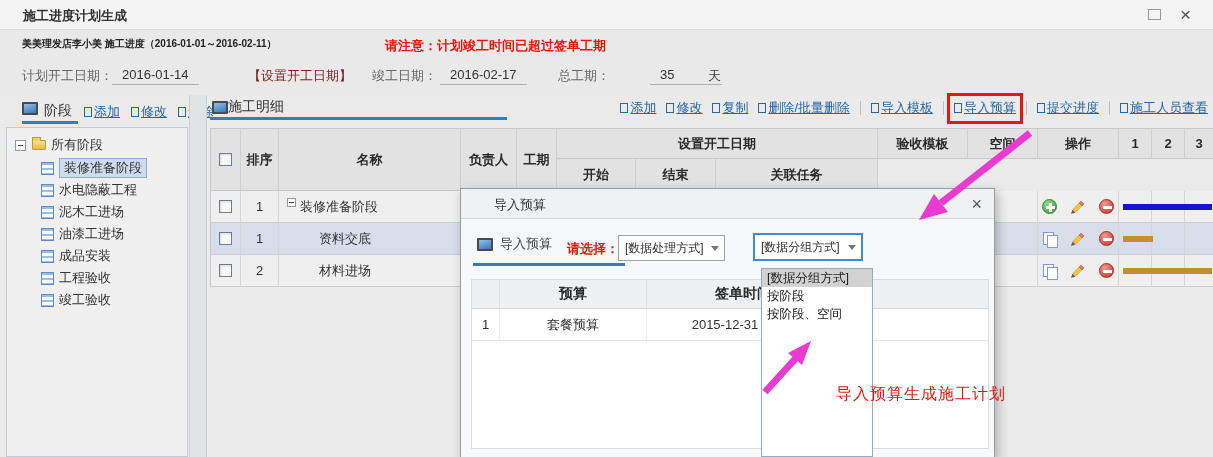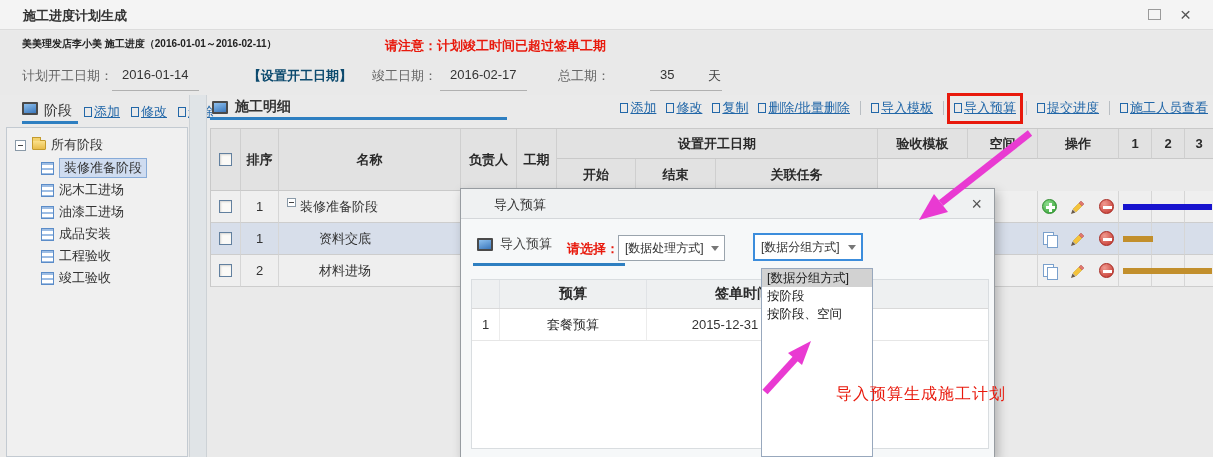--- a/index.html
+++ b/index.html
@@ -14,22 +14,22 @@
   .win-close { position:absolute; right:22px; top:3px; font-size:19px; color:#555; line-height:24px; }
 
   
   .subheader { position:absolute; left:0; top:31px; width:1213px; height:27px; background:#e9e9e9; }
   .subheader .proj { position:absolute; left:22px; top:6px; font-size:10px; font-weight:bold; color:#222; }
   .subheader .warn { position:absolute; left:385px; top:6px; font-size:13px; font-weight:bold; }
 
   
   .formrow { position:absolute; left:0; top:58px; width:1213px; height:37px; background:#e9e9e9; }
   .formrow .lbl { font-size:13px; color:#666; }
-  .formrow .val { font-size:13px; color:#333; border-bottom:1px solid #b0b0b0; padding:0 10px 8px 10px; min-width:72px; display:inline-block; }
-  .formrow .flink { font-size:13px; font-weight:bold; color:#0c4a6e; }
+  .formrow .val { font-size:13px; color:#333; border-bottom:1px solid #b0b0b0; padding:0 10px 2px 10px; min-width:72px; display:inline-block; }
+  .formrow .flink { font-size:13px; font-weight:normal; color:#7f1d1d; }
   .f-item { position:absolute; top:9px; }
 
   
   .side-head { position:absolute; left:22px; top:99px; width:182px; height:26px; }
   .side-title { position:absolute; left:22px; top:3px; font-size:14px; color:#333; }
   .side-underline { position:absolute; left:0px; top:22px; width:56px; height:3px; }
   .side-links { position:absolute; left:62px; top:4px; display:flex; gap:11px; }
   .blue-link { font-size:13px; color:#2267a8; text-decoration:underline; display:inline-flex; align-items:center; cursor:pointer; white-space:nowrap; }
   .lk-box { display:inline-block; width:8px; height:10px; border:1px solid #2267a8; margin-right:2px; }
   .tree-panel { position:absolute; left:6px; top:127px; width:182px; height:330px; background:#f0f0f0; border:1px solid #c3cad1; padding-top:5px; }
@@ -44,21 +44,21 @@
   .ic-folder::before { content:""; position:absolute; left:-1px; top:-4px; width:7px; height:3px; background:#f3d26e; border:1px solid #c49b2e; border-bottom:none; }
   .ic-grid { width:13px; height:13px; background:#fff; border:1px solid #5b8cc8; background-image:repeating-linear-gradient(180deg,#9dbde4 0 2px,#fff 2px 5px); flex:none; }
   .ic-monitor { width:16px; height:13px; border:2px solid #4a4a4a; background:linear-gradient(160deg,#8ec0ee,#3a77bc); border-radius:1px; flex:none; display:inline-block; }
   .side-head .ic-monitor { position:absolute; left:0; top:3px; }
 
   .splitter { position:absolute; left:189px; top:95px; width:18px; height:362px; background:#e0e4e7; border-left:1px solid #cdd2d6; border-right:1px solid #cdd2d6; }
 
   
   .main-head { position:absolute; left:210px; top:95px; width:1003px; height:30px; }
   .main-tab { position:absolute; left:2px; top:3px; display:flex; align-items:center; }
-  .main-tab-label { margin-left:7px; font-size:14px; color:#333;font-weight:bold; }
+  .main-tab-label { font-size:14px; color:#333; }
   .main-underline { position:absolute; left:0; top:22px; width:297px; height:3px; }
   .tool-links { position:absolute; right:5px; top:4px; display:flex; align-items:center; gap:10px; }
   .tsep { width:1px; height:14px; background:#b9bec3; }
   .hl-wrap { position:relative; }
   .hl-box { position:absolute; left:-7px; top:-6px; right:-7px; bottom:-7px; border:3px solid #e8190c; pointer-events:none; }
 
   
   .ctable { position:absolute; left:210px; top:128px; width:1003px; border-top:1px solid #c9c9c9; border-left:1px solid #c9c9c9; font-size:13px; }
   .thead, .trow { display:grid; grid-template-columns:30px 38px 182px 56px 40px 79px 80px 162px 90px 70px 81px 33px 33px 29px; }
   .thead { grid-template-rows:30px 32px; }
@@ -173,20 +173,24 @@
       <span class="ic-expand"></span>
       <span class="ic-folder"></span>
       <span class="tree-label">所有阶段</span>
     </div>
     <div class="tree-row tree-child">
       <span class="ic-grid"></span>
       <span class="tree-label tree-sel">装修准备阶段</span>
     </div>
     <div class="tree-row tree-child">
       <span class="ic-grid"></span>
+      <span class="tree-label">水电隐蔽工程</span>
+    </div>
+    <div class="tree-row tree-child">
+      <span class="ic-grid"></span>
       <span class="tree-label">泥木工进场</span>
     </div>
     <div class="tree-row tree-child">
       <span class="ic-grid"></span>
       <span class="tree-label">油漆工进场</span>
     </div>
     <div class="tree-row tree-child">
       <span class="ic-grid"></span>
       <span class="tree-label">成品安装</span>
     </div>

